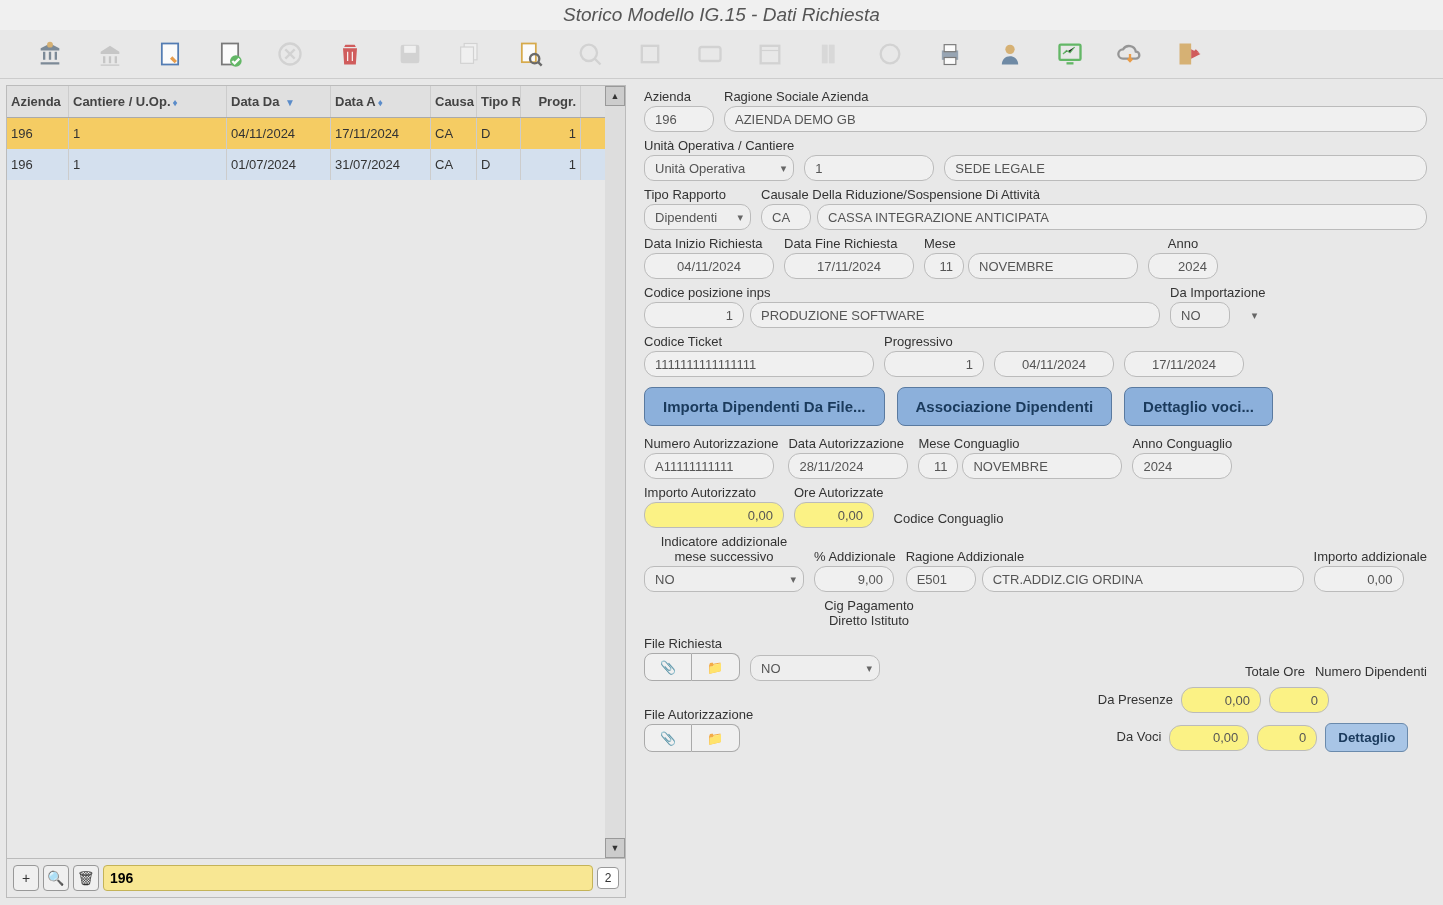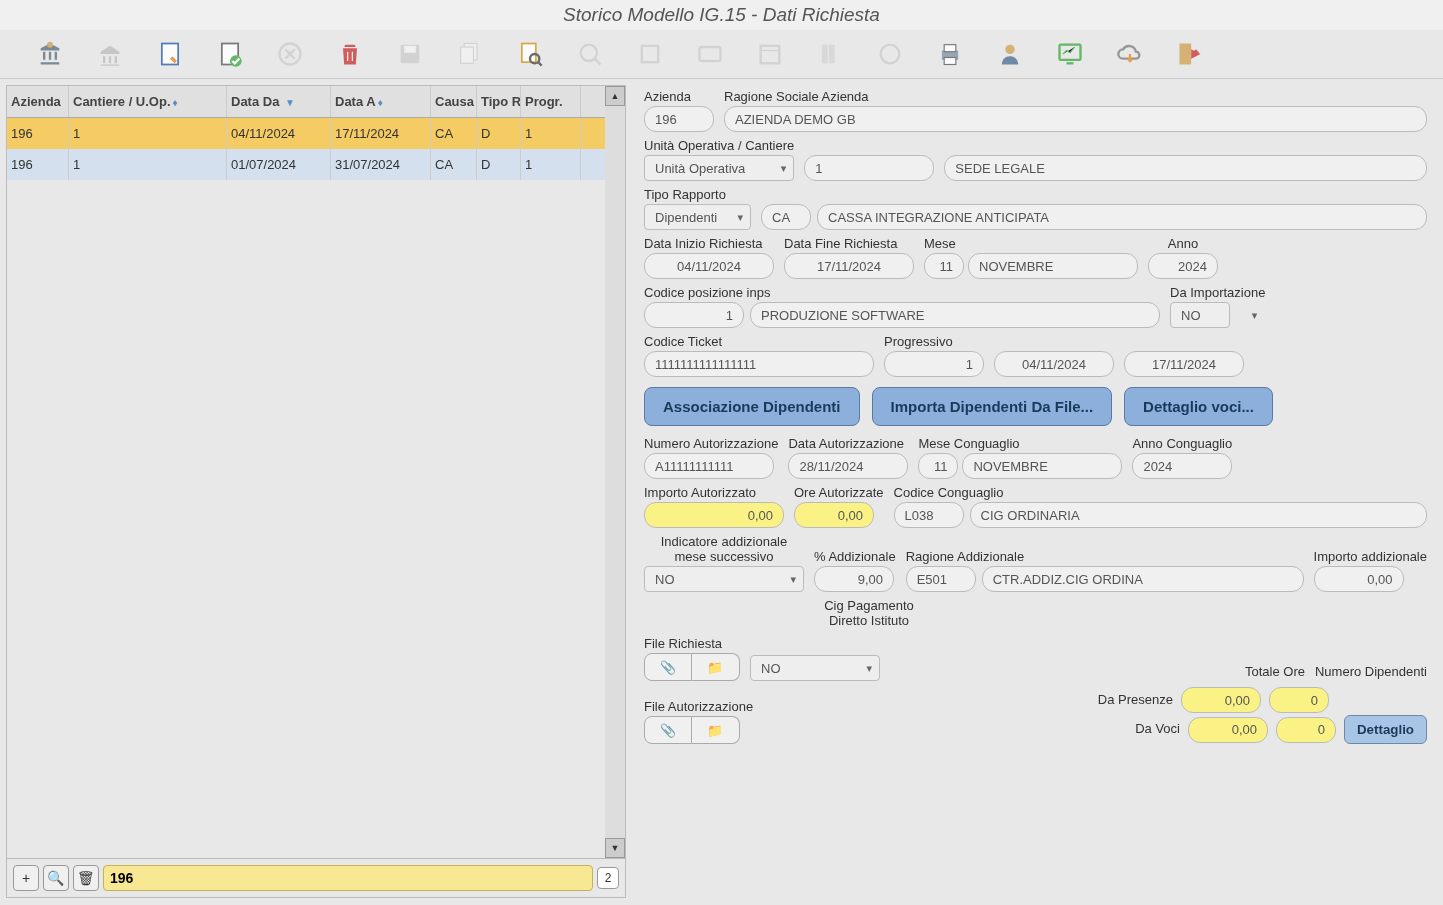--- a/index.html
+++ b/index.html
@@ -73,21 +73,21 @@
 }
 .grid-row { display: flex; font-size: 13px; }
 .grid-row.selected { background: #f5cc63; }
 .grid-row.alt { background: #d4e0ee; }
 .col-azienda { width: 62px; }
 .col-cantiere { width: 158px; }
 .col-data-da { width: 104px; }
 .col-data-a { width: 100px; }
 .col-causa { width: 46px; }
 .col-tipo { width: 44px; }
-.col-progr { width: 60px; }
+.col-progr { width: 60px; text-align: right; }
 .sort-icon { color: #5b8cc9; font-size: 10px; margin-left: 2px; }
 .left-footer {
   display: flex;
   padding: 6px;
   gap: 4px;
   background: #e8e8e8;
   border-top: 1px solid #bbb;
   align-items: center;
 }
 .small-btn {
@@ -139,21 +139,21 @@
   border-radius: 12px;
   padding: 4px 10px;
   font-size: 13px;
   background: #f0f0f0;
   color: #555;
   height: 26px;
 }
 .form-input.yellow { background: #fbf285; }
 .form-input.right { text-align: right; }
 .form-select {
-  border-radius: 4px;
+  border-radius: 10px;
   background: #eee;
   -webkit-appearance: none;
   appearance: none;
   padding-right: 24px;
   position: relative;
 }
 .select-wrap { position: relative; display: inline-block; }
 .select-wrap::after {
   content: '▾';
   position: absolute;
@@ -412,20 +412,21 @@
         <input class="form-input" value="SEDE LEGALE" style="">
       </div>
     </div>
 
     <div class="form-row">
       <div class="form-group">
         <span class="form-label">Tipo Rapporto</span>
         <div class="select-wrap"><select class="form-select" style="width:107px"><option>Dipendenti</option></select></div>
       </div>
       <div class="form-group" style="flex:1">
+        <span class="form-label">Causale Della Riduzione/Sospensione Di Attività</span>
         <div style="display:flex; gap:6px">
           <input class="form-input" style="width: 50px;" value="CA">
           <input class="form-input" style="flex: 1 1 0%;" value="CASSA INTEGRAZIONE ANTICIPATA">
         </div>
       </div>
     </div>
 
     <div class="form-row">
       <div class="form-group">
         <span class="form-label">Data Inizio Richiesta</span>
@@ -475,22 +476,22 @@
         <span class="form-label">&nbsp;</span>
         <input class="form-input" style="width: 120px; text-align: center;" value="04/11/2024">
       </div>
       <div class="form-group">
         <span class="form-label">&nbsp;</span>
         <input class="form-input" style="width: 120px; text-align: center;" value="17/11/2024">
       </div>
     </div>
 
     <div class="btn-row">
+      <button class="big-btn">Importa Dipendenti Da File...</button>
       <button class="big-btn">Associazione Dipendenti</button>
-      <button class="big-btn">Importa Dipendenti Da File...</button>
       <button class="big-btn">Dettaglio voci...</button>
     </div>
 
     <div class="form-row">
       <div class="form-group">
         <span class="form-label center">Numero Autorizzazione</span>
         <input class="form-input" style="width: 130px;" value="A11111111111">
       </div>
       <div class="form-group">
         <span class="form-label">Data Autorizzazione</span>
@@ -513,24 +514,20 @@
       <div class="form-group">
         <span class="form-label">Importo Autorizzato</span>
         <input class="form-input yellow right" style="width: 140px;" value="0,00">
       </div>
       <div class="form-group">
         <span class="form-label">Ore Autorizzate</span>
         <input class="form-input yellow right" style="width: 80px;" value="0,00">
       </div>
       <div class="form-group" style="flex:1">
         <span class="form-label">Codice Conguaglio</span>
-        <div style="display:flex; gap:6px">
-          <input class="form-input" style="width: 70px;" value="L038">
-          <input class="form-input" style="flex: 1 1 0%;" value="CIG ORDINARIA">
-        </div>
       </div>
     </div>
 
     <div class="form-row">
       <div class="form-group">
         <span class="form-label center" style="width:160px">Indicatore addizionale mese successivo</span>
         <div class="select-wrap"><select class="form-select" style="width:160px"><option>NO</option></select></div>
       </div>
       <div class="form-group">
         <span class="form-label">% Addizionale</span>
@@ -587,21 +584,21 @@
         <div class="icon-btn-group">
           <div class="icon-btn">
               <span>📎</span>
             </div>
           <div class="icon-btn">
               <span>📁</span>
             </div>
         </div>
       </div>
       <div style="flex:1"></div>
-      <div style="display:flex; flex-direction:column; gap:2px; align-items:flex-end">
+      <div style="display:flex; flex-direction:column; gap:10px; align-items:center">
         <div style="display:flex; gap:8px; align-items:center">
           <span class="form-label">Da Presenze</span>
           <input class="form-input yellow right" style="width: 80px;" value="0,00">
           <input class="form-input yellow right" style="width: 60px;" value="0">
           <div style="width:90px"></div>
         </div>
         <div style="display:flex; gap:8px; align-items:center">
           <span class="form-label">Da Voci</span>
           <input class="form-input yellow right" style="width: 80px;" value="0,00">
           <input class="form-input yellow right" style="width: 60px;" value="0">

